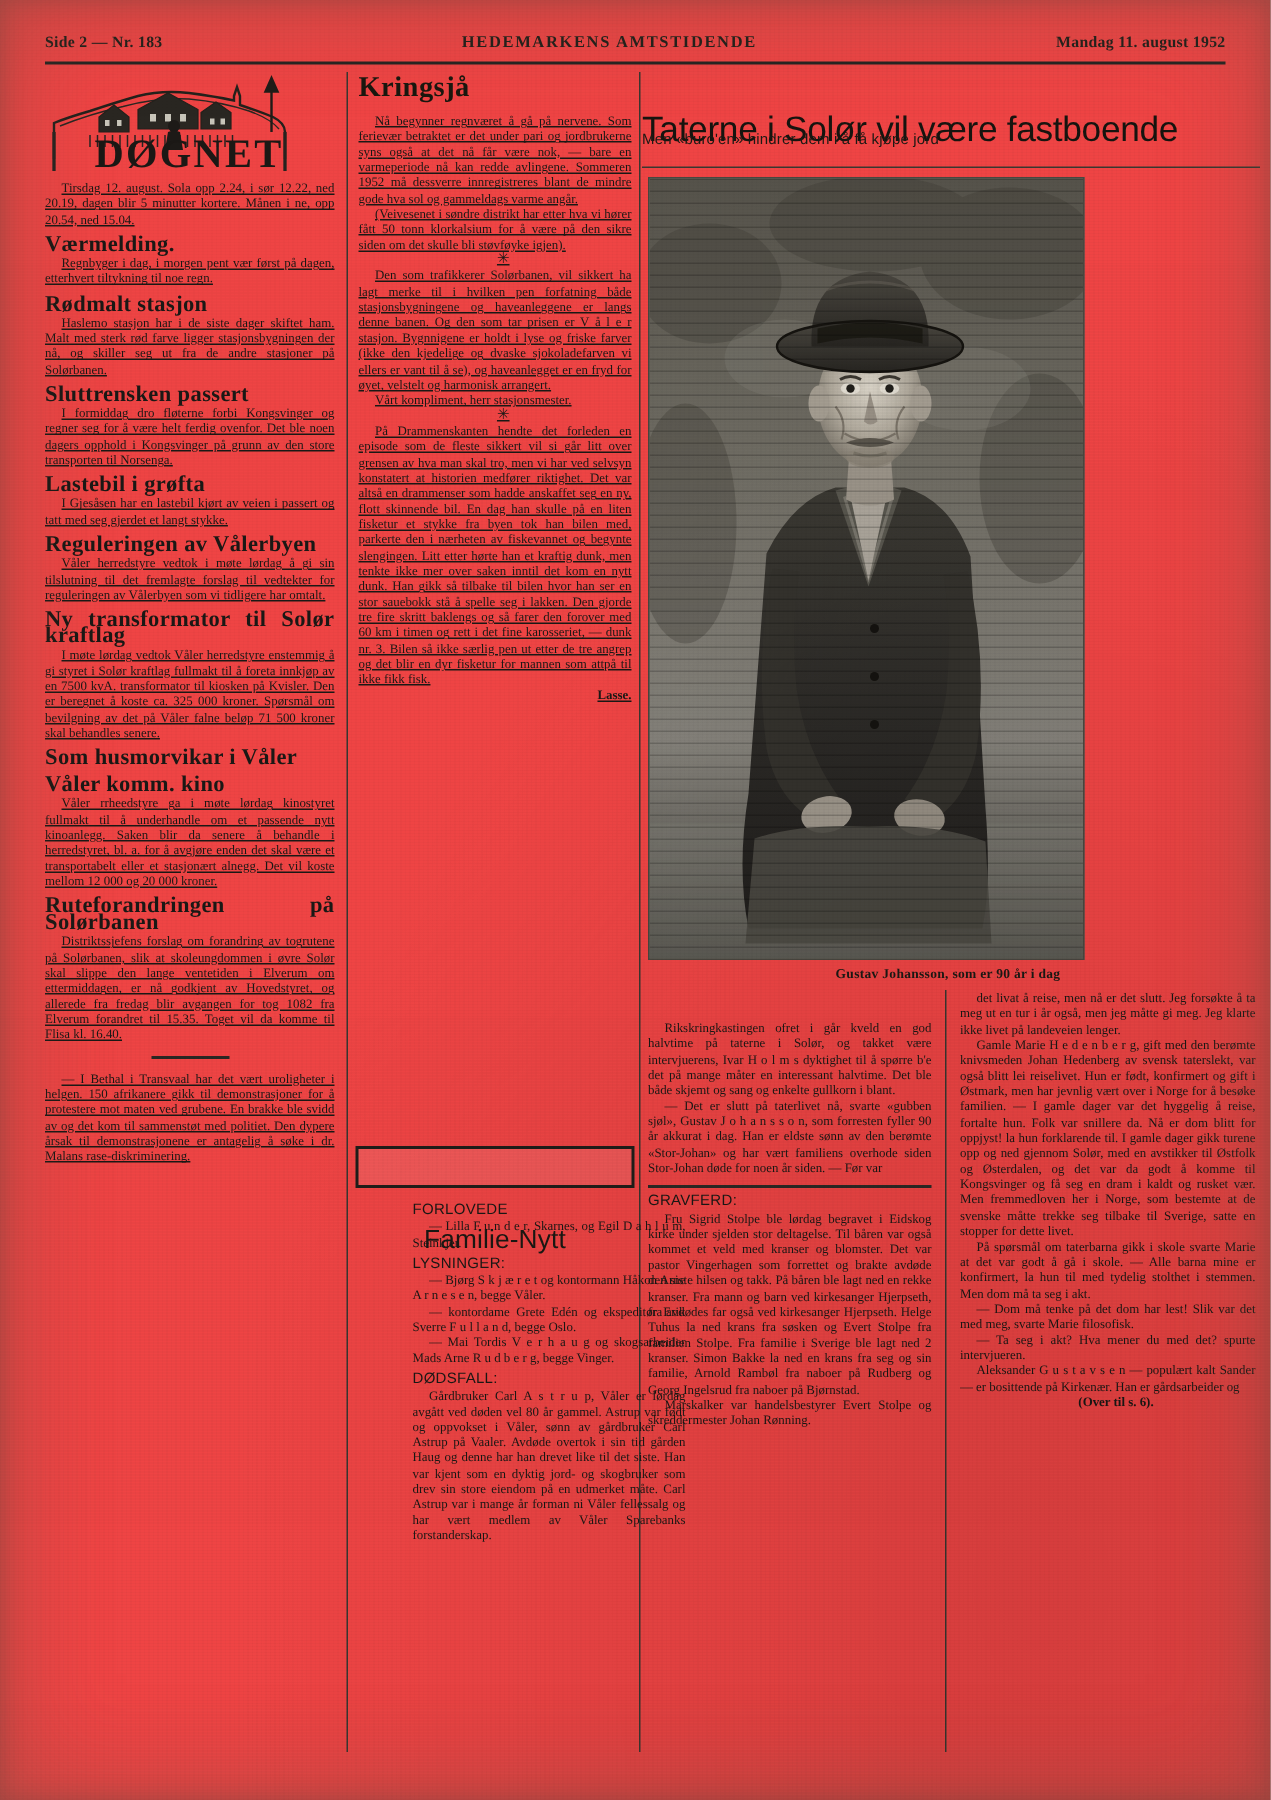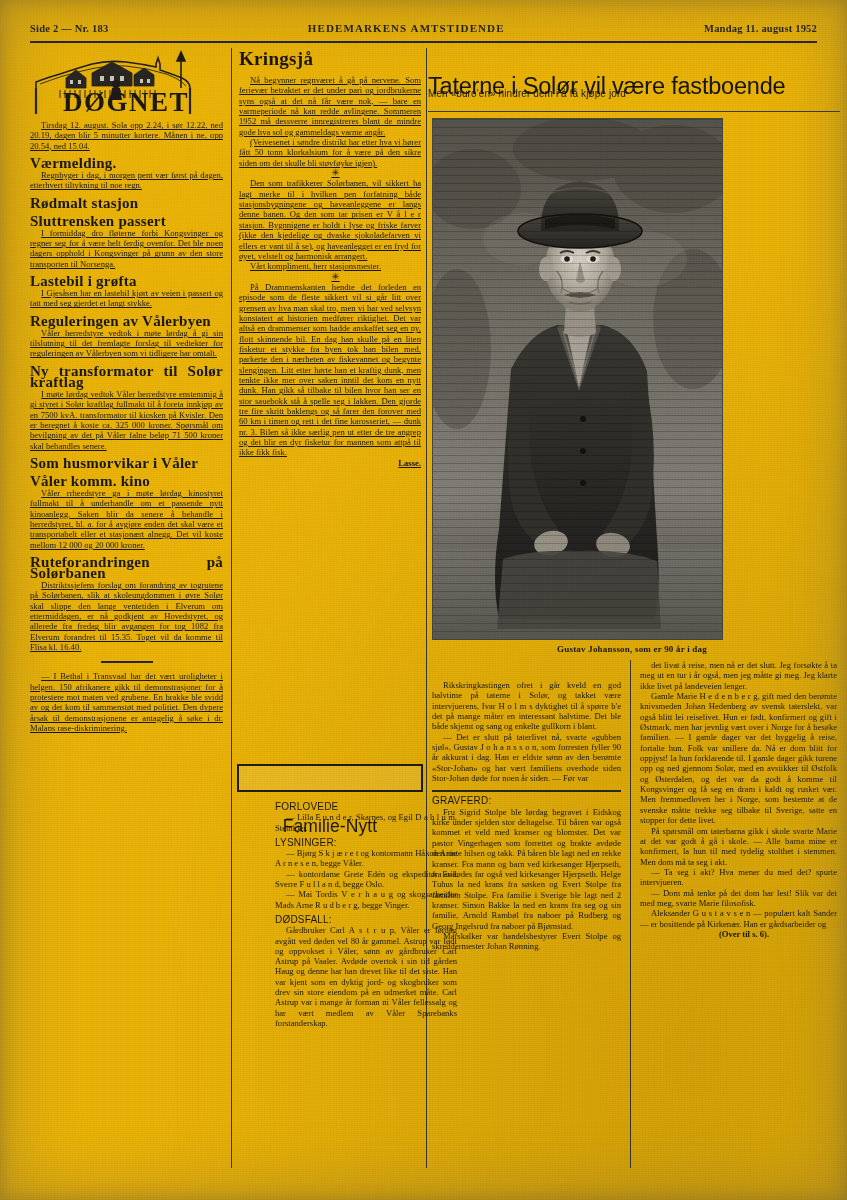--- a/index.html
+++ b/index.html
@@ -8,21 +8,21 @@
     background: #8a8a84;
   }
   body {
     font-family: "Liberation Serif", serif;
   }
   #page {
     position: relative;
     width: 847px;
     height: 1200px;
     margin: 0 auto;
-    background: #eab308;
+    background: #ef4444;
     overflow: hidden;
     color: #171512;
   }
   
   #page::before {
     content: "";
     position: absolute;
     inset: 0;
     pointer-events: none;
     z-index: 40;
@@ -363,20 +363,21 @@
     </svg>
   </div>
 
   <div class="col" id="col1">
     <p>Tirsdag 12. august. Sola opp 2.24, i sør 12.22, ned 20.19, dagen blir 5 minutter kortere. Månen i ne, opp 20.54, ned 15.04.</p>
 
     <h3>Værmelding.</h3>
     <p>Regnbyger i dag, i morgen pent vær først på dagen, etterhvert tiltykning til noe regn.</p>
 
     <h3>Rødmalt stasjon</h3>
+    <p>Haslemo stasjon har i de siste dager skiftet ham. Malt med sterk rød farve ligger stasjonsbygningen der nå, og skiller seg ut fra de andre stasjoner på Solørbanen.</p>
 
     <h3>Sluttrensken passert</h3>
     <p>I formiddag dro fløterne forbi Kongsvinger og regner seg for å være helt ferdig ovenfor. Det ble noen dagers opphold i Kongsvinger på grunn av den store transporten til Norsenga.</p>
 
     <h3>Lastebil i grøfta</h3>
     <p>I Gjesåsen har en lastebil kjørt av veien i passert og tatt med seg gjerdet et langt stykke.</p>
 
     <h3>Reguleringen av Vålerbyen</h3>
     <p>Våler herredstyre vedtok i møte lørdag å gi sin tilslutning til det fremlagte forslag til vedtekter for reguleringen av Vålerbyen som vi tidligere har omtalt.</p>
 
@@ -610,19 +611,19 @@
     <div class="rule-wide"></div>
     <h4>GRAVFERD:</h4>
     <p>Fru Sigrid Stolpe ble lørdag begravet i Eidskog kirke under sjelden stor deltagelse. Til båren var også kommet et veld med kranser og blomster. Det var pastor Vingerhagen som forrettet og brakte avdøde den siste hilsen og takk. På båren ble lagt ned en rekke kranser. Fra mann og barn ved kirkesanger Hjerpseth, fra avdødes far også ved kirkesanger Hjerpseth. Helge Tuhus la ned krans fra søsken og Evert Stolpe fra familien Stolpe. Fra familie i Sverige ble lagt ned 2 kranser. Simon Bakke la ned en krans fra seg og sin familie, Arnold Rambøl fra naboer på Rudberg og Georg Ingelsrud fra naboer på Bjørnstad.</p>
     <p>Marskalker var handelsbestyrer Evert Stolpe og skreddermester Johan Rønning.</p>
   </div>
 
   <div id="col4">
     <p>det livat å reise, men nå er det slutt. Jeg forsøkte å ta meg ut en tur i år også, men jeg måtte gi meg. Jeg klarte ikke livet på landeveien lenger.</p>
     <p>Gamle Marie H e d e n b e r g, gift med den berømte knivsmeden Johan Hedenberg av svensk taterslekt, var også blitt lei reiselivet. Hun er født, konfirmert og gift i Østmark, men har jevnlig vært over i Norge for å besøke familien. — I gamle dager var det hyggelig å reise, fortalte hun. Folk var snillere da. Nå er dom blitt for oppjyst! la hun forklarende til. I gamle dager gikk turene opp og ned gjennom Solør, med en avstikker til Østfolk og Østerdalen, og det var da godt å komme til Kongsvinger og få seg en dram i kaldt og rusket vær. Men fremmedloven her i Norge, som bestemte at de svenske måtte trekke seg tilbake til Sverige, satte en stopper for dette livet.</p>
     <p>På spørsmål om taterbarna gikk i skole svarte Marie at det var godt å gå i skole. — Alle barna mine er konfirmert, la hun til med tydelig stolthet i stemmen. Men dom må ta seg i akt.</p>
+    <p>— Dom må tenke på det dom har lest! Slik var det med meg, svarte Marie filosofisk.</p>
     <p>— Ta seg i akt? Hva mener du med det? spurte intervjueren.</p>
-    <p>— Dom må tenke på det dom har lest! Slik var det med meg, svarte Marie filosofisk.</p>
     <p>Aleksander G u s t a v s e n — populært kalt Sander — er bosittende på Kirkenær. Han er gårdsarbeider og</p>
     <p class="overtil">(Over til s. 6).</p>
   </div>
 
 </div>
 
 </body></html>

